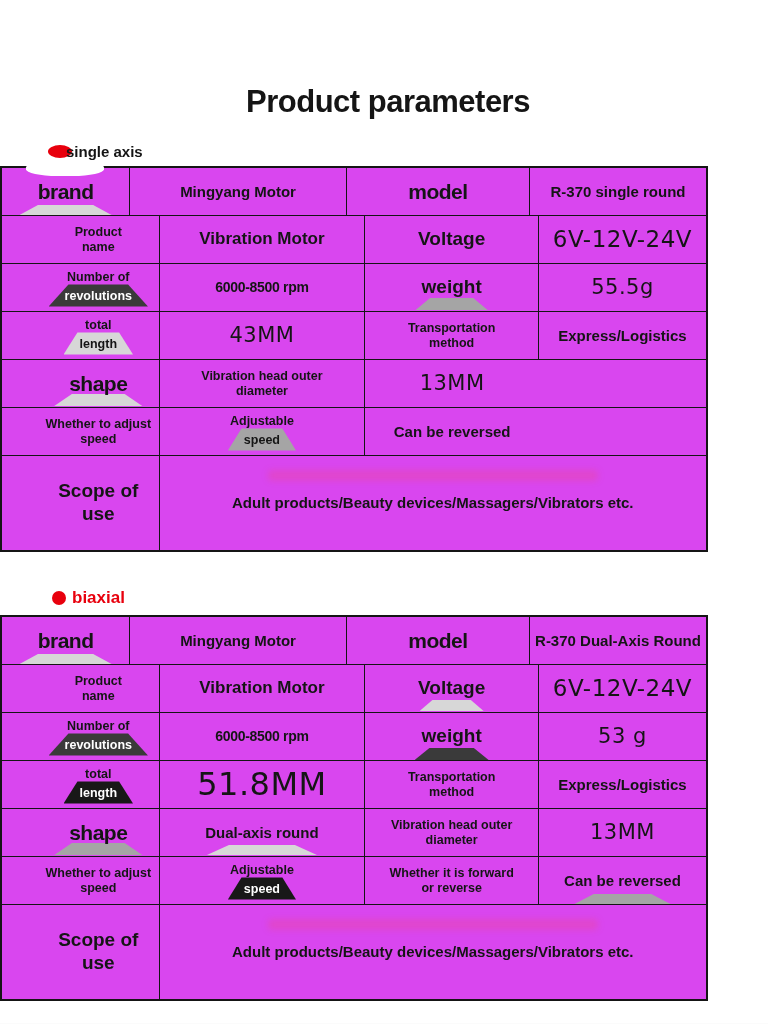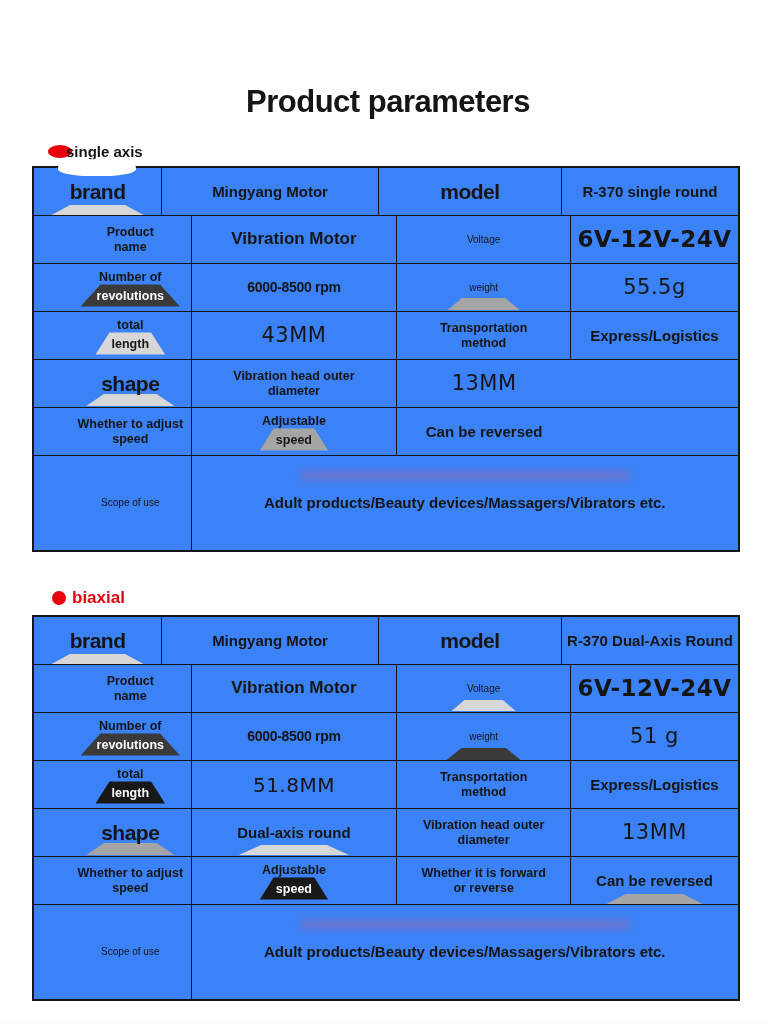--- a/index.html
+++ b/index.html
@@ -15,42 +15,42 @@
   .sec-head{display:flex;align-items:center;gap:6px;}
   .sec-head.first{margin:23px 0 6px 48px;}
   .sec-head.second{margin:36px 0 7px 52px;}
   .bullet{background:#e8000d;display:inline-block;flex:0 0 auto;}
   .bullet.ellipse{width:24px;height:13px;border-radius:50%;margin-right:-12px;z-index:1;}
   .bullet.circle{width:14px;height:14px;border-radius:50%;}
   .sec-label{font-weight:700;font-size:15px;color:#151515;position:relative;z-index:2;}
   .sec-label.red{color:#e8000d;font-size:17px;text-align:center;}
   
   .ptable{
-    width:704px;margin-left:32px;border:2px solid #151515;position:relative;background:#3b82f6;
+    width:704px;border:2px solid #151515;position:relative;background:#d946ef;
   }
   .row{display:grid;grid-template-columns:18.2% 30.8% 26% 25%;}
   .row + .row{border-top:1.5px solid #151515;padding-left:36px;}
   .row.scope{grid-template-columns:18.2% 81.8%;}
   .cell{
     border-right:1.5px solid #151515;display:flex;flex-direction:column;
     align-items:center;justify-content:center;text-align:center;
     position:relative;padding:3px 4px;min-height:41px;line-height:1.2;
   }
   .cell:last-child{border-right:none;}
   .row.scope .cell{min-height:88px;}
   
   .lbl-big{font-size:21px;font-weight:700;letter-spacing:-0.5px;}
-  .lbl-med{font-size:10px;font-weight:400;}
+  .lbl-med{font-size:19px;font-weight:700;}
   .lbl-sm{font-size:12.5px;font-weight:700;}
   .val-bold-lg{font-size:17px;font-weight:700;}
   .val-bold-md{font-size:15px;font-weight:700;}
   .val-bold-sm{font-size:13.5px;font-weight:700;}
   .val-rpm{font-size:14px;font-weight:700;letter-spacing:-0.3px;}
   .val-num-xl{font-family:"DejaVu Sans",sans-serif;font-size:21px;font-weight:400;letter-spacing:0.5px;}
-  .val-num-lg{font-family:"DejaVu Sans",sans-serif;font-size:23px;font-weight:700;letter-spacing:0.5px;}
+  .val-num-lg{font-family:"DejaVu Sans",sans-serif;font-size:23px;font-weight:400;letter-spacing:0.5px;}
   .val-num-md{font-family:"DejaVu Sans",sans-serif;font-size:21px;font-weight:400;letter-spacing:0.5px;}
   .t{position:relative;z-index:2;}
   
   .smudge{
     position:absolute;z-index:0;
     clip-path:polygon(20% 0,80% 0,100% 100%,0 100%);
   }
   .sm-under{left:50%;transform:translateX(-50%);bottom:2px;width:84px;height:11px;}
   .sm-light{background:#d7d7d7;}
   .sm-mid{background:#a5a5a5;}
@@ -252,34 +252,34 @@
       </span>
     </div>
     <div class="cell">
       <span class="t val-rpm">6000-8500 rpm</span>
     </div>
     <div class="cell">
       <span class="smudge sm-under sm-dark" style="width:74px;height:12px;bottom:0;"></span>
       <span class="t lbl-med">weight</span>
     </div>
     <div class="cell">
-      <span class="t val-num-md">51 g</span>
+      <span class="t val-num-md">53 g</span>
     </div>
   </div>
 
   <div class="row">
     <div class="cell">
       <span class="t lbl-sm">total</span>
       <span class="wordbox">
         <span class="smudge sm-black"></span>
         <span class="lbl-sm white-word">length</span>
       </span>
     </div>
     <div class="cell">
-      <span class="t val-num-xl" style="font-size:20px;">51.8MM</span>
+      <span class="t val-num-xl" style="font-size:32px;">51.8MM</span>
     </div>
     <div class="cell">
       <span class="t lbl-sm">Transportation</span>
       <span class="t lbl-sm">method</span>
     </div>
     <div class="cell">
       <span class="t val-bold-md">Express/Logistics</span>
     </div>
   </div>
 

